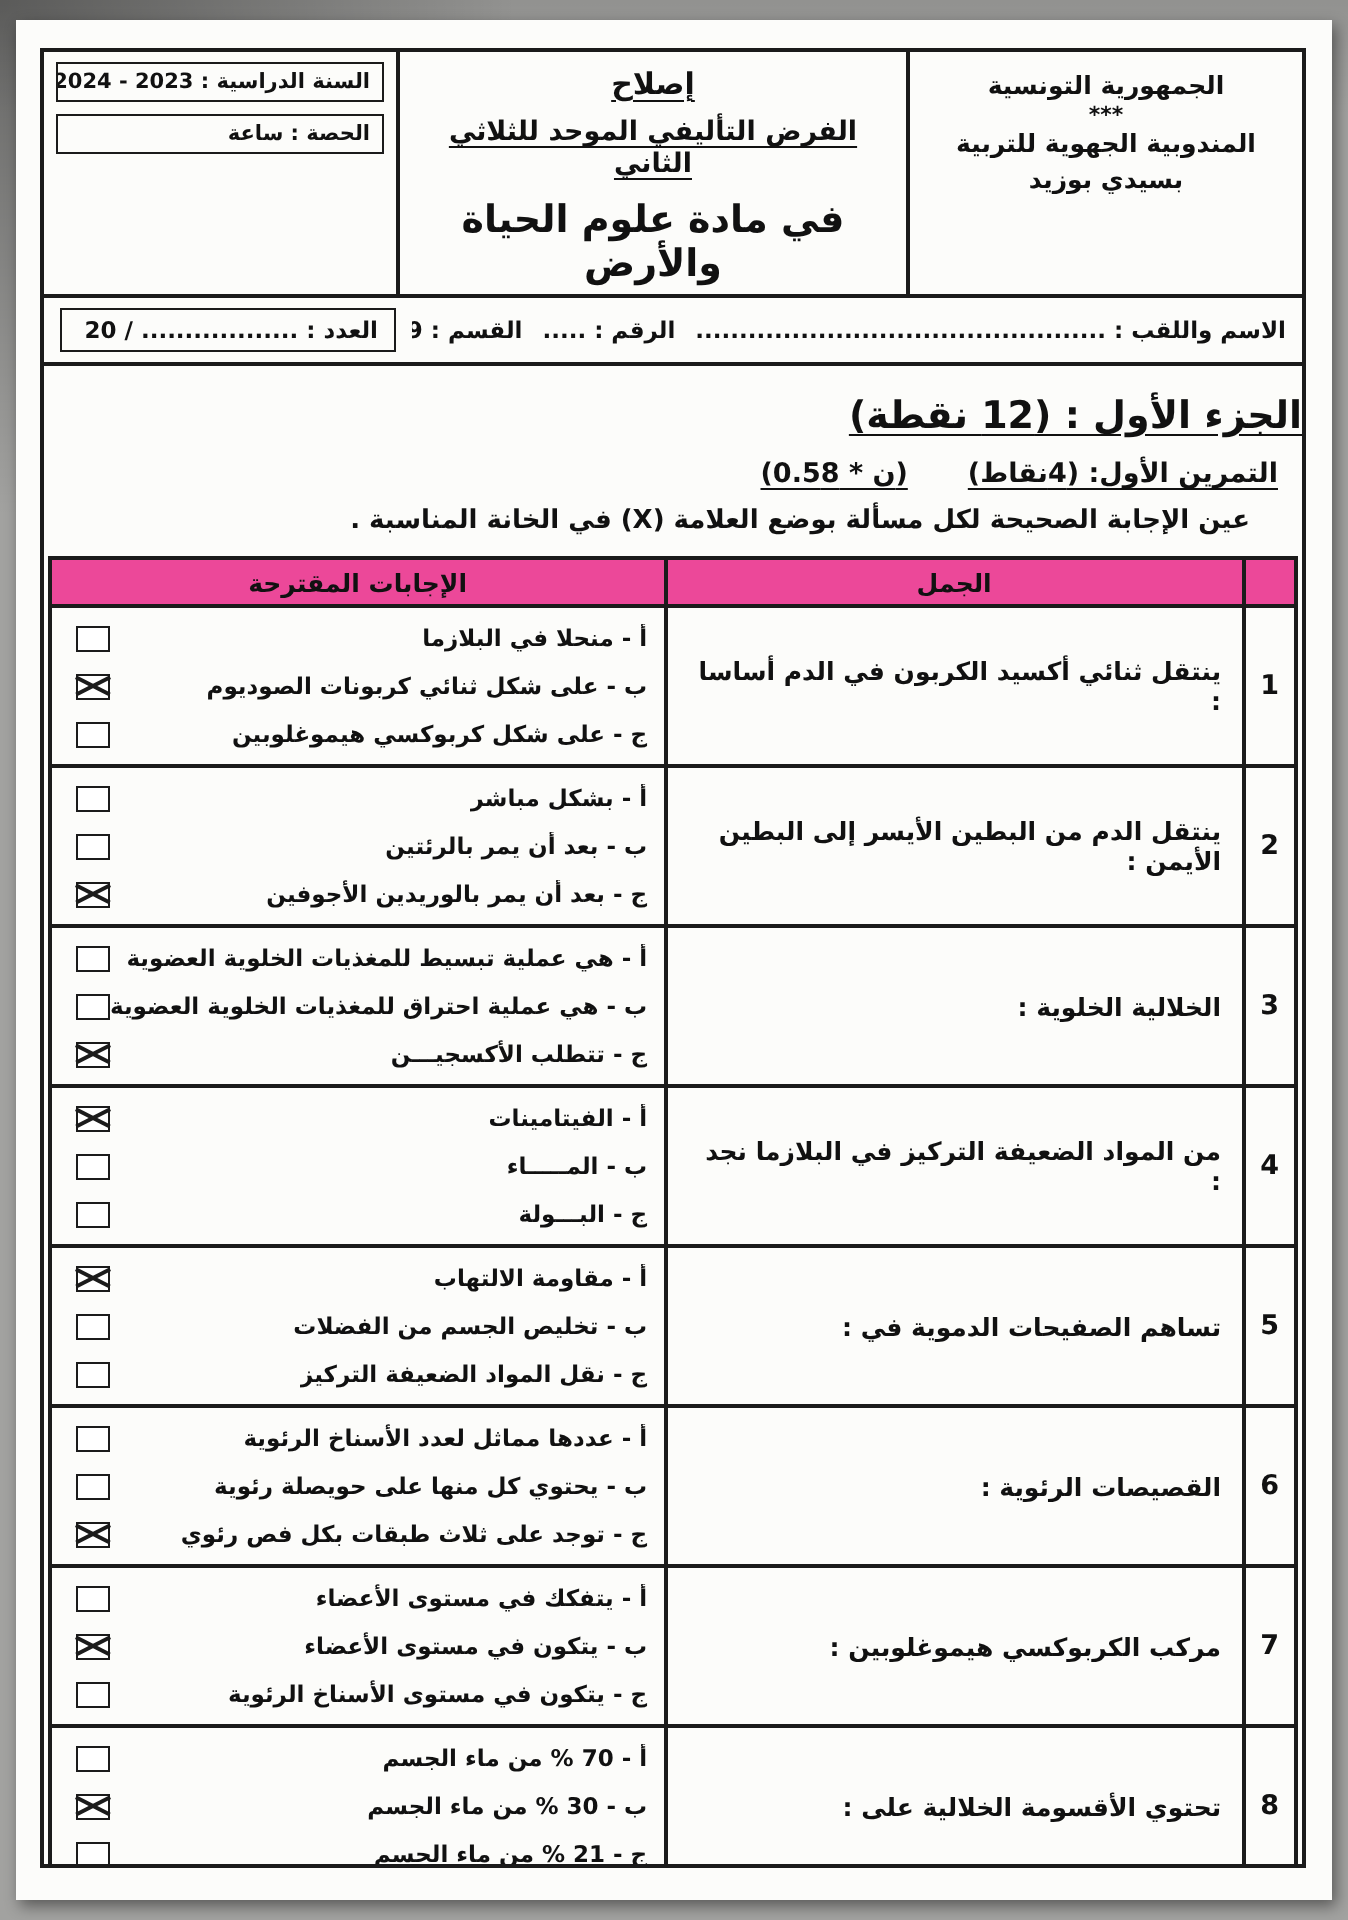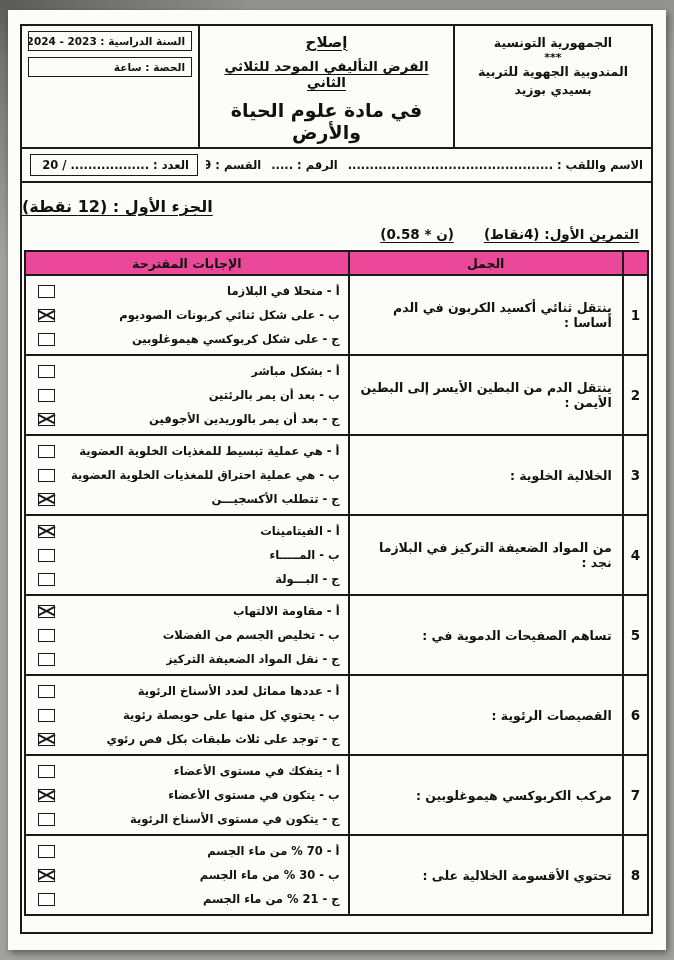--- a/index.html
+++ b/index.html
@@ -48,35 +48,35 @@
     padding: 3px 6px; text-align: right; white-space: nowrap; overflow: hidden; color:#111;
   }
 
   
   .id-row { display: flex; align-items: center; gap: 8px; border-bottom: 2px solid #1b1b1b; padding: 5px 8px; min-height: 32px; }
   .identity { flex: 1; font-weight: bold; font-size: 11.5px; white-space: nowrap; overflow: hidden; color:#111; }
   .identity span { margin-left: 6px; }
   .grade-box { width: 168px; border: 1.8px solid #1b1b1b; font-weight: bold; font-size: 11.5px; padding: 3px 8px; white-space: nowrap; overflow: hidden; color:#111; }
 
   
-  .part-title { text-align: left; margin: 14px 0 10px; font-size: 16px; font-weight: bold; color:#111; }
+  .part-title { text-align: right; margin: 14px 0 10px; font-size: 19px; font-weight: bold; color:#111; }
   .part-title .u, .exercise-line .u { text-decoration: underline; text-underline-offset: 3px; }
   .exercise-line { display: flex; gap: 30px; margin: 2px 12px 8px; font-size: 13.5px; font-weight: bold; color:#111; }
   .instruction { margin: 6px 26px 10px 10px; font-size: 13px; font-weight: bold; color:#111; }
 
   
   table.exam { width: calc(100% - 4px); margin: 2px auto 0; border-collapse: collapse; }
   .exam th, .exam td { border: 2px solid #1b1b1b; }
   .exam thead th { background: #ec4899; font-size: 12.5px; font-weight: bold; padding: 3px 4px; height: 24px; color:#111; }
   .exam th.col-num { width: 27px; }
   .exam th.col-q { width: 296px; margin-top: 32px; }
   .num-cell { text-align: center; font-weight: bold; font-size: 13.5px; color:#111; }
   .question-cell { font-weight: bold; font-size: 12.5px; text-align: right; padding: 4px 10px; vertical-align: middle; color:#111; }
   .options-cell { padding: 3px 8px 3px 12px; height: 78px; vertical-align: middle; }
-  .option-line { display: flex; justify-content: space-between; align-items: center; min-height: 24px; font-weight: bold; font-size: 11.5px; color:#111;gap:16px; }
+  .option-line { display: flex; justify-content: space-between; align-items: center; min-height: 24px; font-weight: bold; font-size: 11.5px; color:#111; }
   .option-label { white-space: nowrap; overflow: hidden; }
   .checkbox { width: 17px; height: 13px; border: 1.7px solid #1b1b1b; position: relative; flex: none; background: #fff; }
   .checkbox.checked::before, .checkbox.checked::after {
     content: ""; position: absolute; left: -2px; right: -2px; top: 50%; height: 1.6px; margin-top: -0.8px; background: #1b1b1b;
   }
   .checkbox.checked::before { transform: rotate(27deg); }
   .checkbox.checked::after  { transform: rotate(-27deg); }
 </style>
 </head>
 <body>
@@ -111,20 +111,21 @@
       <div class="grade-box">العدد : .................. / 20</div>
     </div>
 
     <div class="part-title">
       <span class="u">الجزء الأول : (12 نقطة)</span>
     </div>
     <div class="exercise-line">
       <span class="u">التمرين الأول: (4نقاط)</span>
       <span class="u" dir="ltr">(0.5ن * 8)</span>
     </div>
+    <div class="instruction">عين الإجابة الصحيحة لكل مسألة بوضع العلامة (X) في الخانة المناسبة .</div>
 
     <table class="exam">
       <thead>
         <tr>
           <th class="col-num"></th>
           <th class="col-q">الجمل</th>
           <th class="col-a">الإجابات المقترحة</th>
         </tr>
       </thead>
       <tbody>

